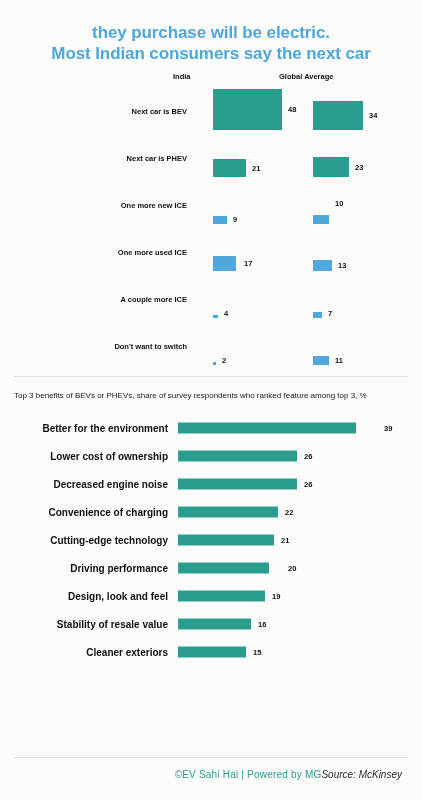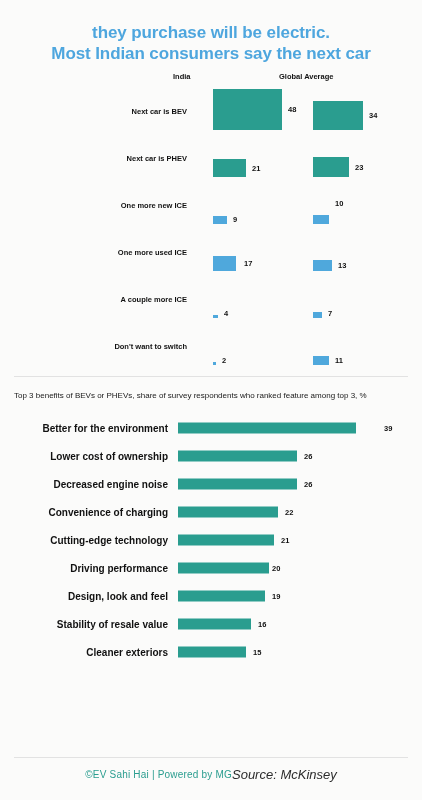--- a/index.html
+++ b/index.html
@@ -170,29 +170,29 @@
   .footer {
     position: absolute;
     left: 0;
     right: 0;
     bottom: 16px;
     height: 20px;
     padding: 0 20px;
     box-sizing: border-box;
     display: flex;
     align-items: center;
-    justify-content: center;
+    justify-content: flex-end;
   }
   .brand {
     color: #2a9d8f;
     font-size: 10px;
     letter-spacing: 0.2px;
   }
   .source {
-    font-size: 13px;
+    font-size: 10px;
     font-style: italic;
     color: #2b2b2b;
   }
 </style>
 </head>
 <body>
 
 <div class="page">
 
   <div class="title-block">
@@ -303,21 +303,21 @@
         <div class="hbar-val" style="left: 285px;">22</div>
       </div>
       <div class="hrow">
         <div class="hrow-label">Cutting-edge technology</div>
         <div class="hbar" style="width: 96px; background: rgb(42, 157, 143);"></div>
         <div class="hbar-val" style="left: 281px;">21</div>
       </div>
       <div class="hrow">
         <div class="hrow-label">Driving performance</div>
         <div class="hbar" style="width: 91px; background: rgb(42, 157, 143);"></div>
-        <div class="hbar-val" style="left: 272px;">20</div>
+        <div class="hbar-val" style="left: 288px;">20</div>
       </div>
       <div class="hrow">
         <div class="hrow-label">Design, look and feel</div>
         <div class="hbar" style="width: 87px; background: rgb(42, 157, 143);"></div>
         <div class="hbar-val" style="left: 272px;">19</div>
       </div>
       <div class="hrow">
         <div class="hrow-label">Stability of resale value</div>
         <div class="hbar" style="width: 73px; background: rgb(42, 157, 143);"></div>
         <div class="hbar-val" style="left: 258px;">16</div>

